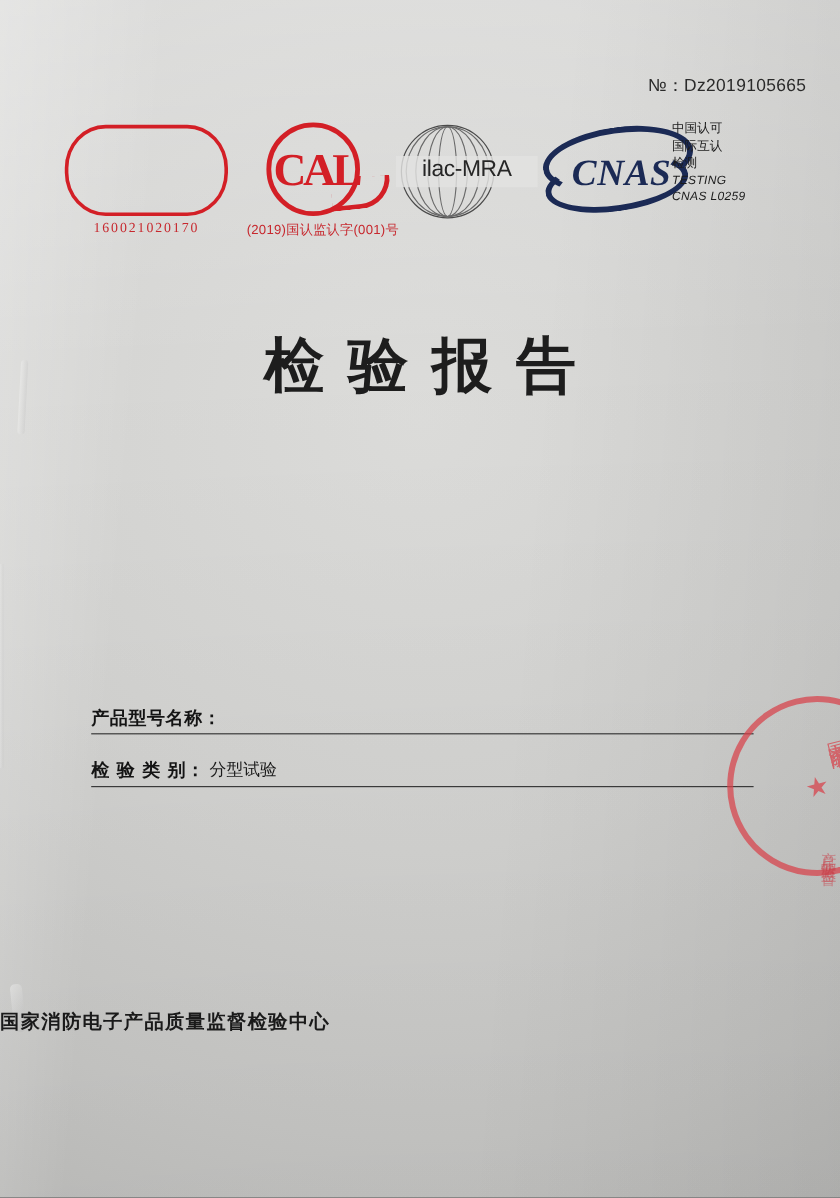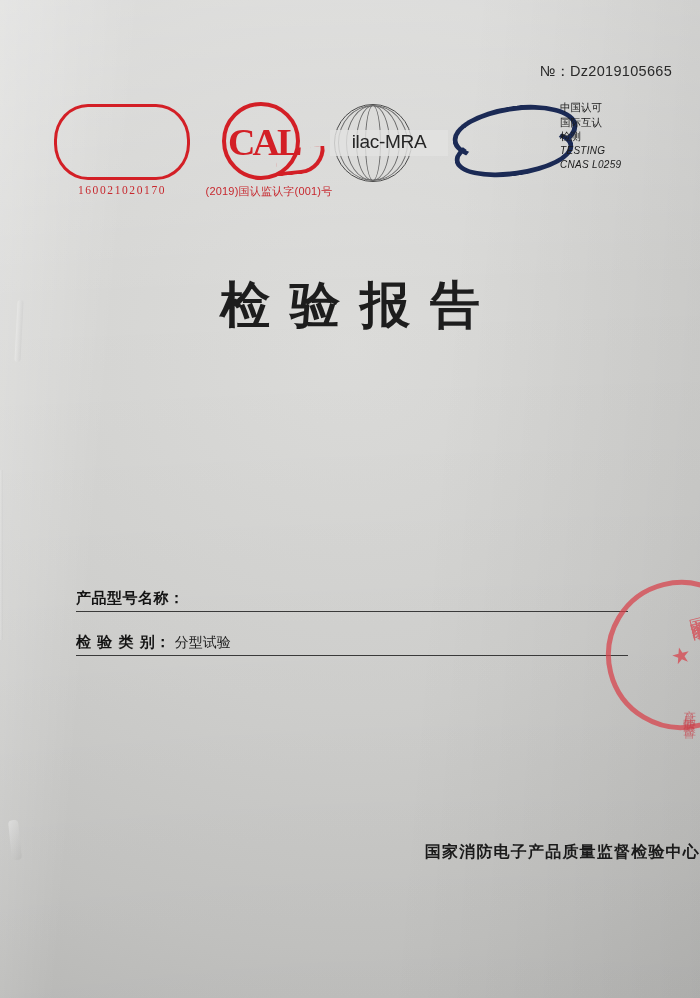--- a/index.html
+++ b/index.html
@@ -266,21 +266,21 @@
     white-space: nowrap;
     overflow: hidden;
   }
   .field-row.r2 .field-value { font-size: 13.5px; letter-spacing: -.2px; }
 
   
   .org {
     position: absolute;
     left: 0; right: 0;
     top: 842px;
-    text-align: right;
+    text-align: left;
     font-size: 16px;
     font-weight: 700;
     color: #1a1a1a;
     letter-spacing: 1.2px;
     font-family: "DejaVu Sans", sans-serif;
   }
 
   
   .seal {
     position: absolute;
@@ -361,20 +361,21 @@
           <span></span>
           <span></span>
       </div>
       <div class="bar"></div>
       <div class="label">ilac-MRA</div>
     </div>
 
     <div class="logo cnas">
       <div class="swoosh"></div>
       <div class="swoosh2"></div>
+      <div class="txt">CNAS</div>
     </div>
 
     <div class="cnas-side">
       <div>中国认可</div>
       <div>国际互认</div>
       <div>检测</div>
       <div class="en">TESTING</div>
       <div class="en">CNAS L0259</div>
     </div>
 

